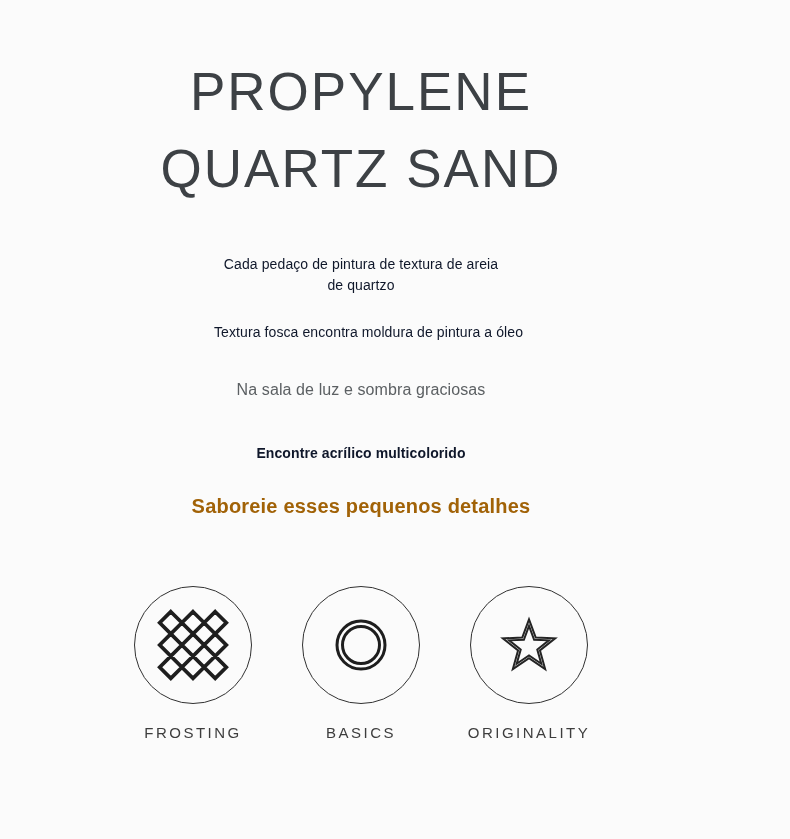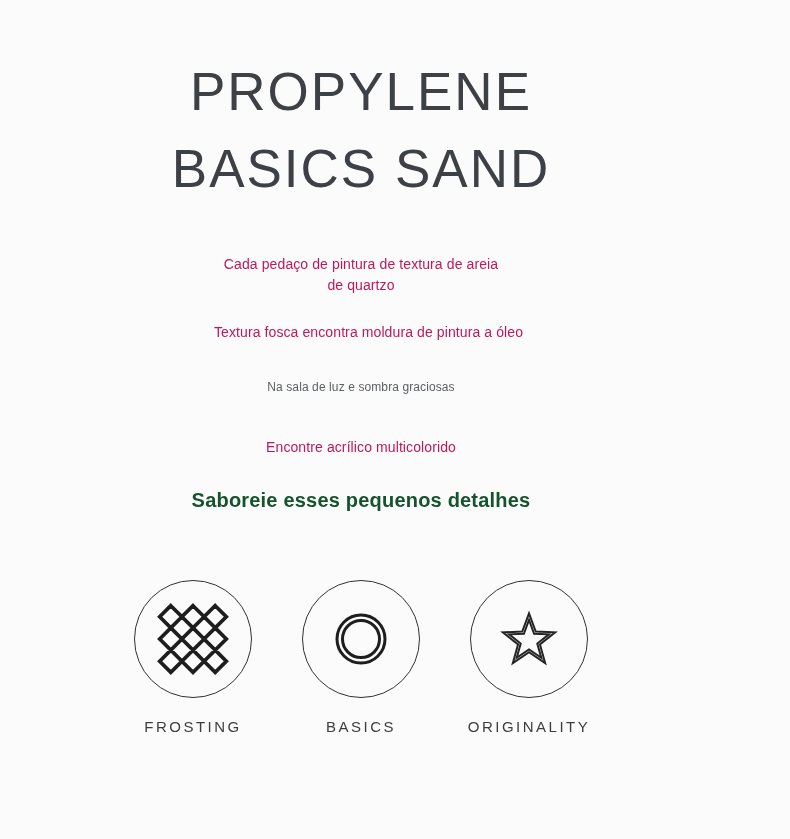--- a/index.html
+++ b/index.html
@@ -29,35 +29,35 @@
     line-height: 1.45;
     color: #3d4145;
   }
   .title-line { display: block; }
 
   .paragraphs { margin-top: 46px; }
   .para {
     margin: 0 auto;
     font-size: 14px;
     line-height: 1.5;
-    color: #be185d;
+    color: #0f172a;
     white-space: pre-line;
     letter-spacing: 0.1px;
   }
   .para-0 { margin-bottom: 26px; }
   .para-1 { margin-bottom: 35px; margin-left: 15px; }
-  .para-2 { font-size: 12px; color: #5c6063; margin-bottom: 41px; }
-  .para-3 { margin-bottom: 0; }
+  .para-2 { font-size: 16px; color: #5c6063; margin-bottom: 41px; }
+  .para-3 { margin-bottom: 0; font-weight: bold; }
 
   .tagline {
     margin: 31px 0 0;
     font-size: 20px;
     font-weight: 600;
     letter-spacing: 0.2px;
-    color: #14532d;
+    color: #a16207;
   }
 
   .features {
     margin-top: 68px;
     display: flex;
     justify-content: center;
     gap: 28px;
     align-items: flex-end;
   }
   .feature { width: 140px; }
@@ -91,21 +91,21 @@
     white-space: pre-line;
   }
 </style>
 </head>
 <body>
 
 <div class="page">
 
   <h1 class="title">
     <span class="title-line">PROPYLENE</span>
-    <span class="title-line">BASICS SAND</span>
+    <span class="title-line">QUARTZ SAND</span>
   </h1>
 
   <div class="paragraphs">
     <p class="para para-0">Cada pedaço de pintura de textura de areia
 de quartzo</p>
     <p class="para para-1">Textura fosca encontra moldura de pintura a óleo</p>
     <p class="para para-2">Na sala de luz e sombra graciosas</p>
     <p class="para para-3">Encontre acrílico multicolorido</p>
   </div>
 

